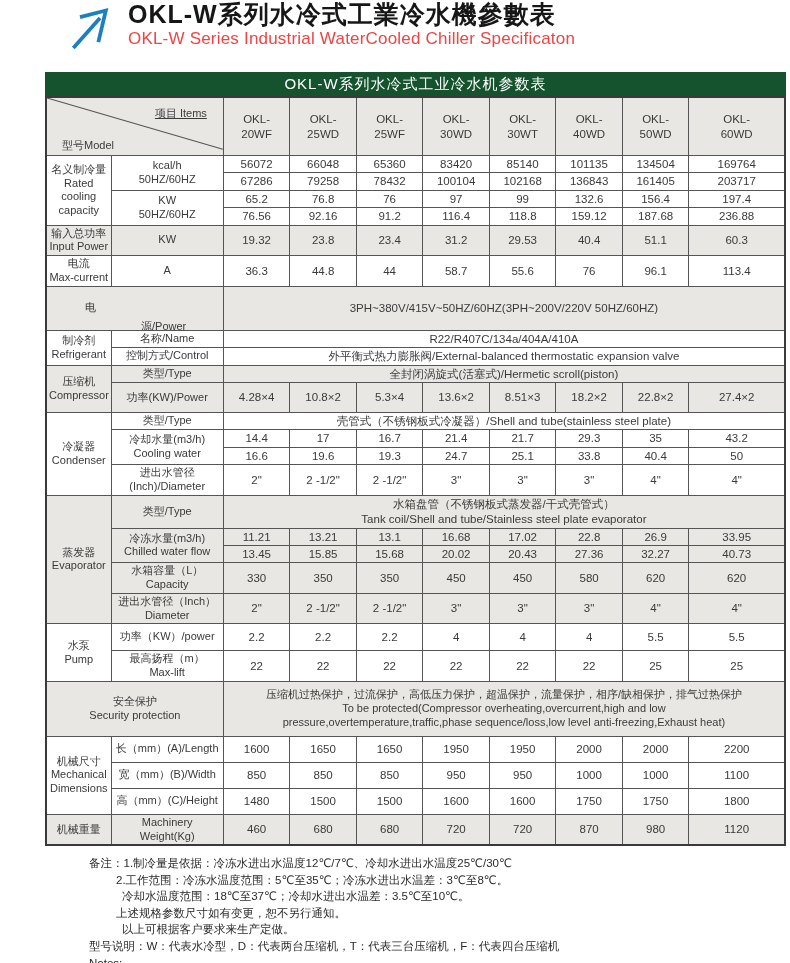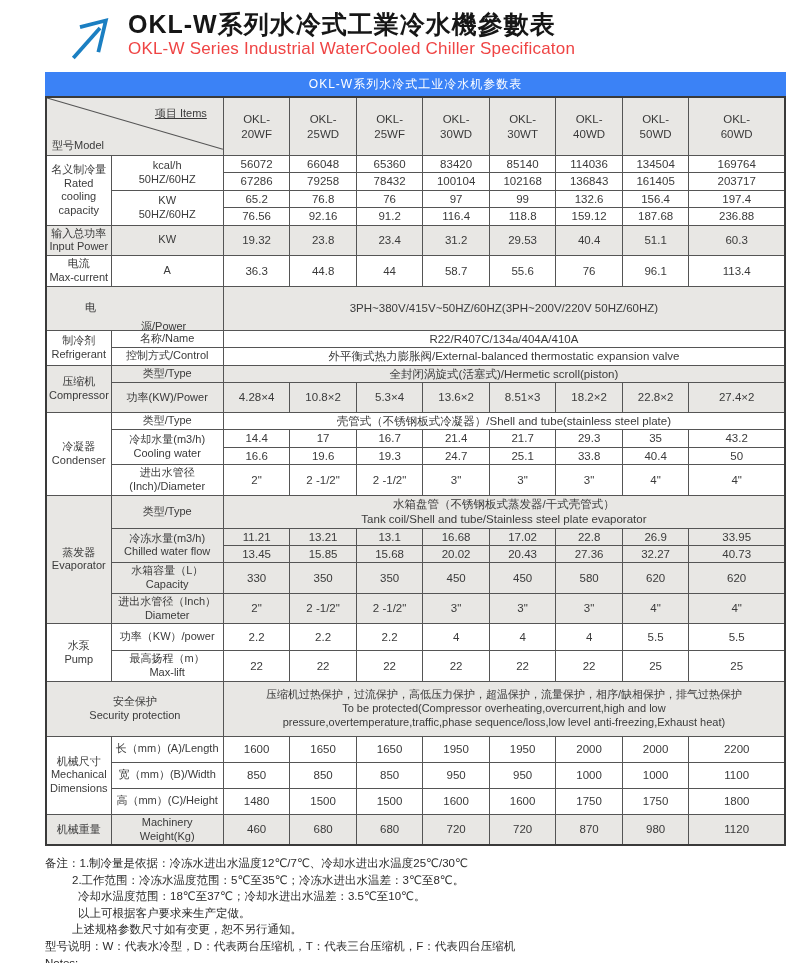--- a/index.html
+++ b/index.html
@@ -2,72 +2,72 @@
 <html><head>
 <meta charset="utf-8">
 <style>
   * { box-sizing: border-box; margin: 0; padding: 0; }
   body {
     width: 790px; min-height: 963px; background: #ffffff;
     font-family: "Liberation Sans", "DejaVu Sans", sans-serif;
     color: #333;
   }
   
-  .titlebar { display: flex; align-items: flex-start; padding: 10px 0 0 64px; height: 66px; }
+  .titlebar { display: flex; align-items: flex-start; padding: 0 0 0 64px; height: 66px; }
   .arrow-svg { width: 52px; height: 50px; margin-top: 3px; flex: 0 0 auto; }
   .titles { margin-left: 12px; }
   .t-zh { font-size: 25px; font-weight: bold; color: #161616; letter-spacing: 1px; line-height: 1.15; }
   .t-en { font-size: 17px; font-weight: normal; color: #ef4444; letter-spacing: 0.2px; }
 
   
   .sheet { margin: 6px 4px 0 45px; }
   .banner {
-    background: #3b82f6; color: #ffffff; text-align: center;
-    font-size: 12px; height: 24px; line-height: 24px; letter-spacing: 1px;
+    background: #14532d; color: #ffffff; text-align: center;
+    font-size: 15px; height: 24px; line-height: 24px; letter-spacing: 1px;
   }
   table.spec {
     width: 100%; border-collapse: collapse; table-layout: fixed;
     border: 2px solid #3a3a3a; font-size: 11px; color: #3a3a3a;
   }
   table.spec td {
     border: 1px solid #555; text-align: center; vertical-align: middle;
     padding: 1px 2px; white-space: pre-line; line-height: 1.25; overflow: hidden;
   }
   tr.shade td { background: #e8e7e4; }
   td.model-th { font-size: 11.5px; margin-left: 8px; }
   td.cat { font-size: 11px; }
   td.lbl { font-size: 11px; }
   td.val, td.mval { font-size: 11.5px; }
   td.sec { text-align: left; padding: 2px 4px; font-size: 11px; line-height: 1.35; }
 
   
   td.corner { position: relative; padding: 0; }
   .diag { position: absolute; inset: 0; width: 100%; height: 100%; }
-  .c-model { position: absolute; left: 5px; bottom: 2px; font-size: 11px; }
+  .c-model { position: absolute; left: 15px; bottom: 2px; font-size: 11px; }
   .c-items { position: absolute; right: 16px; top: 9px; font-size: 11px; text-decoration: underline; }
 
   
   .pwr { position: relative; }
   .pwr-zh { position: absolute; left: 38px; top: 50%; transform: translateY(-50%); }
   .pwr-en { position: absolute; left: 94px; top: 50%; transform: translateY(-50%); margin-top: 19px; }
 
   
   .rh-head td { height: 34px; }
   .rh16 td { height: 15px; }
   .rh17 td { height: 16px; }
   .rh25 td { height: 24px; }
   .rh26 td { height: 26px; margin-left: 28px; }
   .rh28 td { height: 27px; }
   .rh31 td { height: 30px; }
   .rh33 td { height: 33px; }
   .rh56 td { height: 55px; }
 
   
   .notes { margin: 9px 10px 0 45px; font-size: 11.5px; color: #2a2a2a; line-height: 1.44; }
-  .note { white-space: normal; }
+  .note { white-space: normal; margin-left: 44px; }
   .ind1 { padding-left: 27px; }
   .ind2 { padding-left: 33px; }
 </style>
 </head>
 <body>
 
 <header class="titlebar">
   <svg class="arrow-svg" viewBox="0 0 56 60" fill="none">
     <path d="M8 54 L40 18" stroke="#1B7FC2" stroke-width="4.5"></path>
     <path d="M16 17 L47 9 L38 47" stroke="#1B7FC2" stroke-width="4.5" fill="none"></path>
@@ -126,21 +126,21 @@
         <td class="cat" rowspan="4">名义制冷量
 Rated cooling
 capacity</td>
         <td class="lbl" rowspan="2">kcal/h
 50HZ/60HZ</td>
       <td class="val">56072</td>
           <td class="val">66048</td>
           <td class="val">65360</td>
           <td class="val">83420</td>
           <td class="val">85140</td>
-          <td class="val">114036</td>
+          <td class="val">101135</td>
           <td class="val">134504</td>
           <td class="val">169764</td>
         </tr>
       <tr class="rh16">
           <td class="val">67286</td>
           <td class="val">79258</td>
           <td class="val">78432</td>
           <td class="val">100104</td>
           <td class="val">102168</td>
           <td class="val">136843</td>
@@ -414,18 +414,18 @@
           <td class="val">1120</td>
         </tr>
     </tbody>
   </table>
 </div>
 
 <section class="notes">
   <div class="note">备注：1.制冷量是依据：冷冻水进出水温度12℃/7℃、冷却水进出水温度25℃/30℃</div>
   <div class="note ind1">2.工作范围：冷冻水温度范围：5℃至35℃；冷冻水进出水温差：3℃至8℃。</div>
   <div class="note ind2">冷却水温度范围：18℃至37℃；冷却水进出水温差：3.5℃至10℃。</div>
+  <div class="note ind1">上述规格参数尺寸如有变更，恕不另行通知。</div>
   <div class="note ind2">以上可根据客户要求来生产定做。</div>
-  <div class="note ind1">上述规格参数尺寸如有变更，恕不另行通知。</div>
   <div class="note">型号说明：W：代表水冷型，D：代表两台压缩机，T：代表三台压缩机，F：代表四台压缩机</div>
   <div class="note">Notes:</div>
 
 </section>
 
 </body></html>

